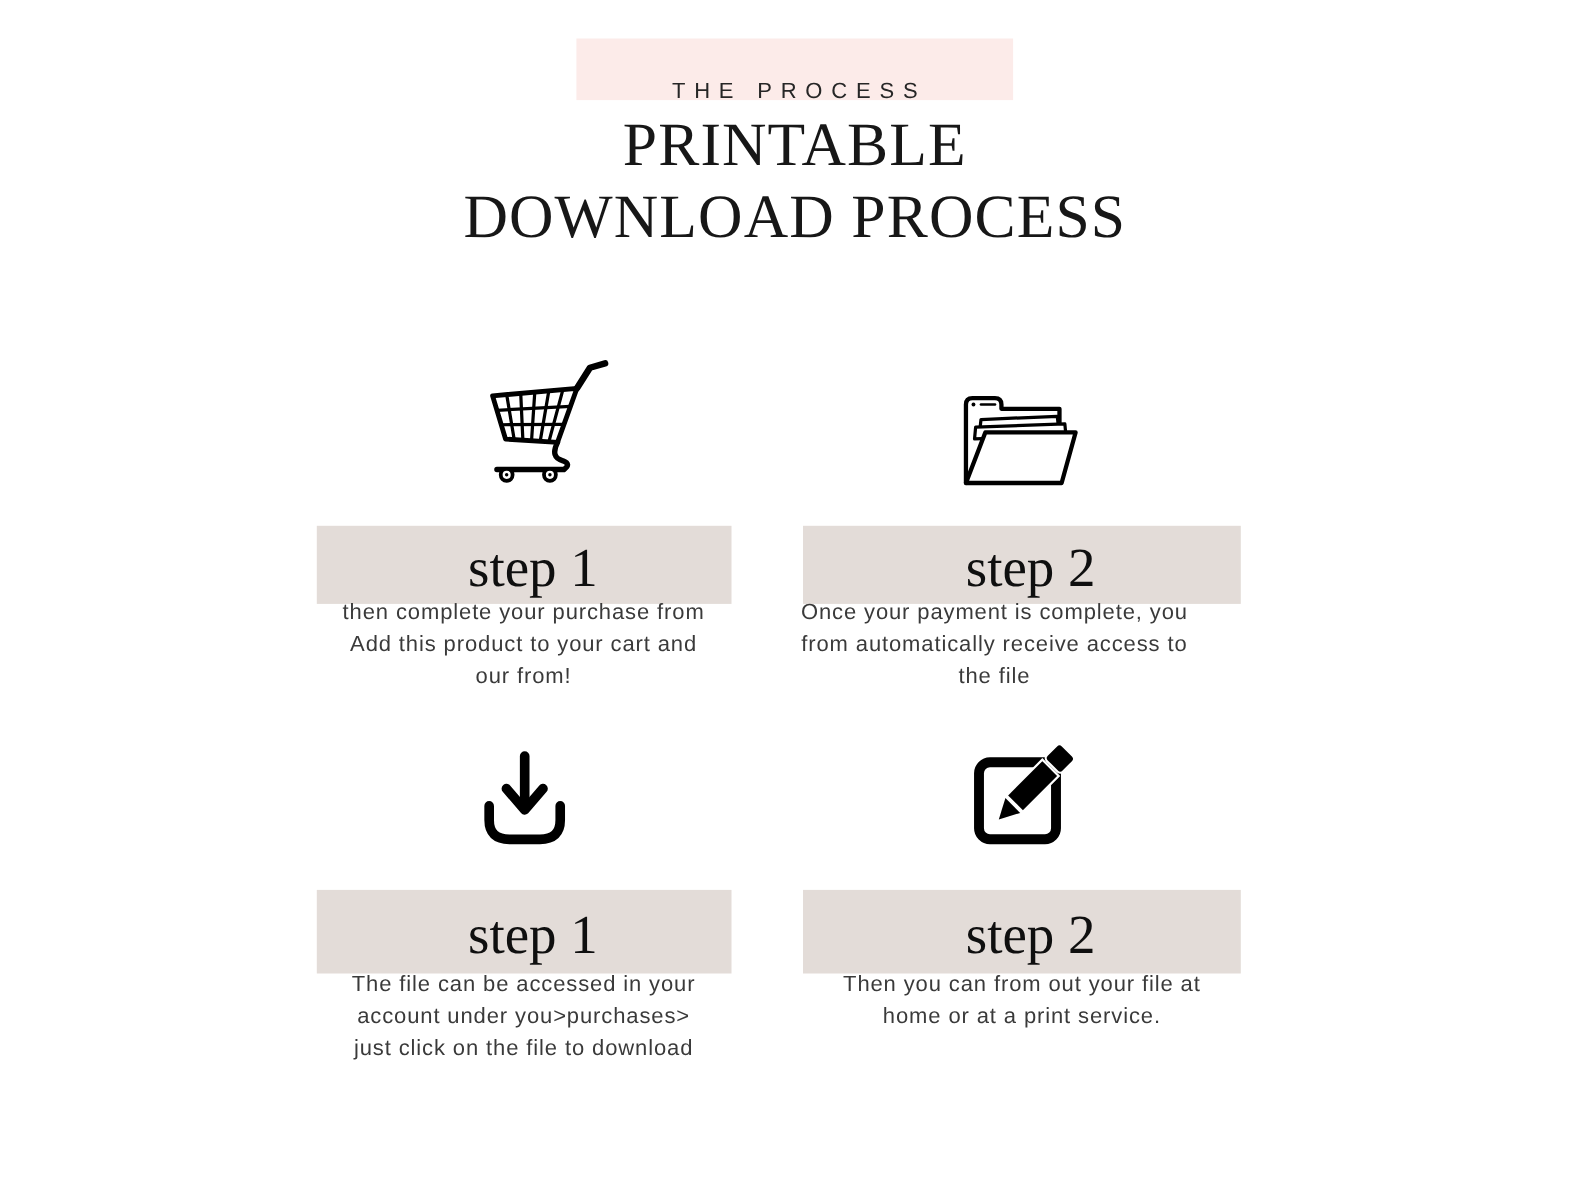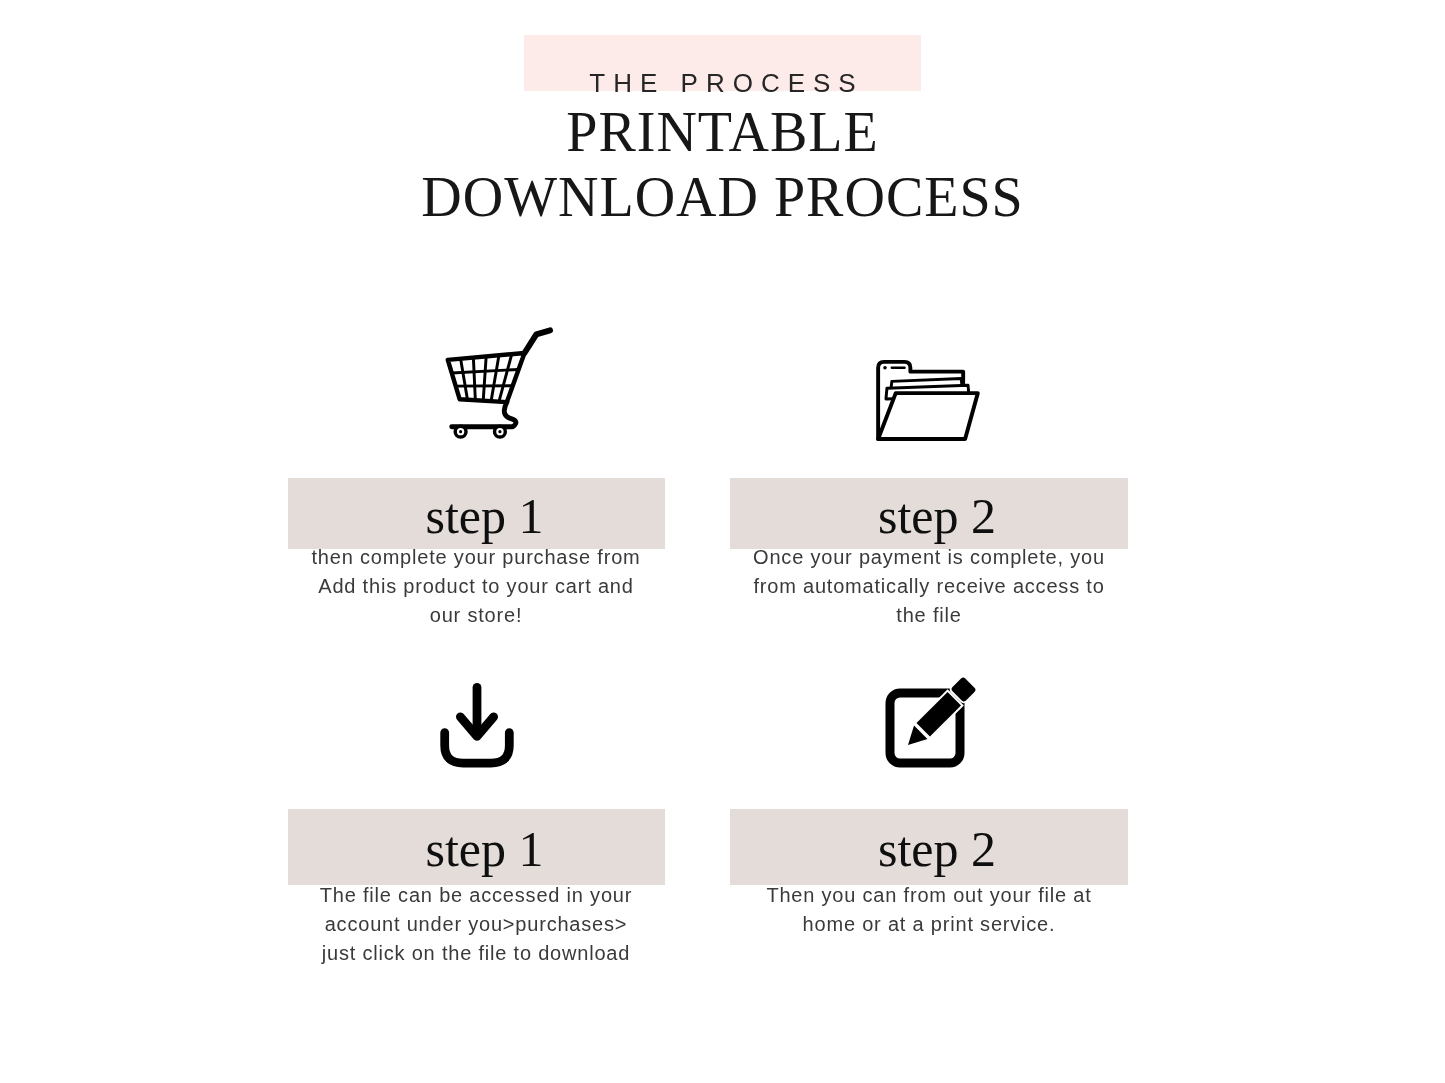--- a/index.html
+++ b/index.html
@@ -10,21 +10,21 @@
     font-family:"Liberation Sans",sans-serif;
     overflow:hidden;
   }
   
   .banner{
     position:absolute;left:524px;top:35px;width:397px;height:56px;
     background:var(--banner-bg,#fcebe9);
     display:flex;align-items:center;justify-content:center;
   }
   .banner-label{
-    font-size:26px;letter-spacing:8px;text-indent:8px;
+    font-size:20px;letter-spacing:8px;text-indent:8px;
     color:#262626;white-space:nowrap;margin-top:40px;
   }
   
   .title{
     position:absolute;left:0;top:100px;width:1445px;margin:0;
     text-align:center;
     font-family:"Liberation Serif","DejaVu Serif",serif;
     font-weight:normal;
     font-size:56px;line-height:65px;letter-spacing:1px;
     color:var(--heading-text,#171717);
@@ -53,21 +53,21 @@
     white-space:nowrap;
     margin-left:16px;
   }
   
   .desc{
     position:absolute;text-align:center;
     font-size:20px;letter-spacing:0.8px;line-height:29px;
     color:var(--body-text,#3a3a3a);
   }
   .desc-1{left:266px;top:543px;width:420px;}
-  .desc-2{left:716px;top:543px;width:426px;}
+  .desc-2{left:691px;top:543px;width:426px;}
   .desc-3{left:266px;top:881px;width:420px;}
   .desc-4{left:716px;top:881px;width:426px;}
 </style>
 </head>
 <body>
 
 <div class="page">
 
   <div class="banner">
     <span class="banner-label">THE PROCESS</span>
@@ -120,21 +120,21 @@
   <div class="step-bar bar-1">
     <span class="step-label">step 1</span>
   </div>
   <div class="step-bar bar-2">
     <span class="step-label">step 2</span>
   </div>
 
   <div class="desc desc-1">
     <div class="desc-line">then complete your purchase from</div>
     <div class="desc-line">Add this product to your cart and</div>
-    <div class="desc-line">our store!</div>
+    <div class="desc-line">our from!</div>
   </div>
   <div class="desc desc-2">
     <div class="desc-line">Once your payment is complete, you</div>
     <div class="desc-line">from automatically receive access to</div>
     <div class="desc-line">the file</div>
   </div>
 
   <div class="icon icon-download">
     <svg width="74" height="96" viewBox="0 0 80 104" fill="none" stroke="currentColor" stroke-linecap="round" stroke-linejoin="round">
       <path d="M40 8 L40 58" stroke-width="9.5"></path>

